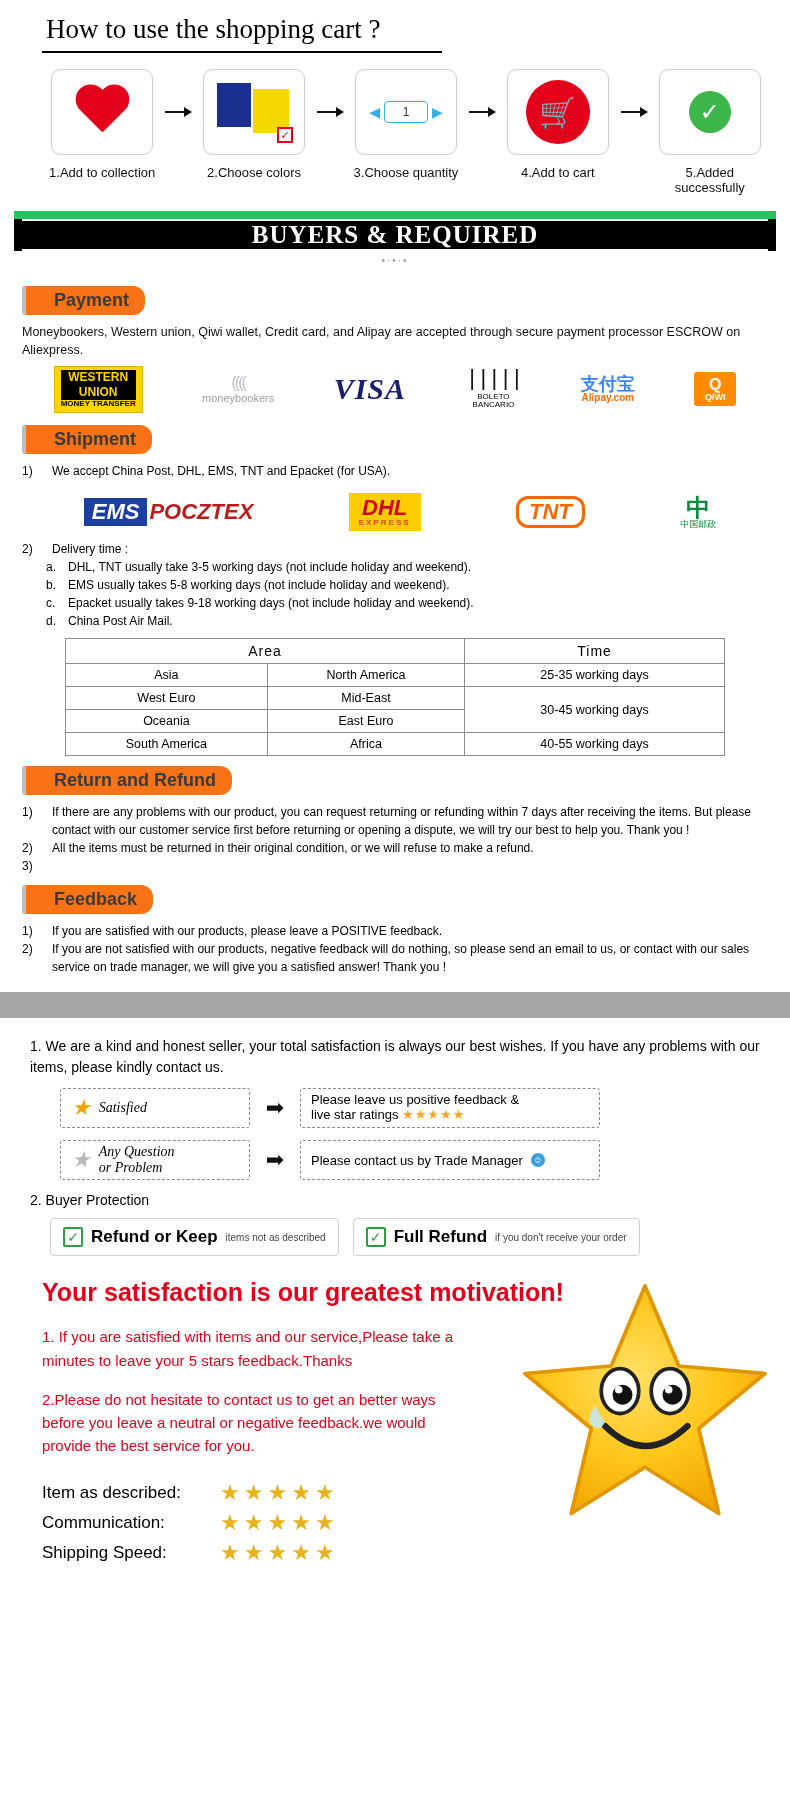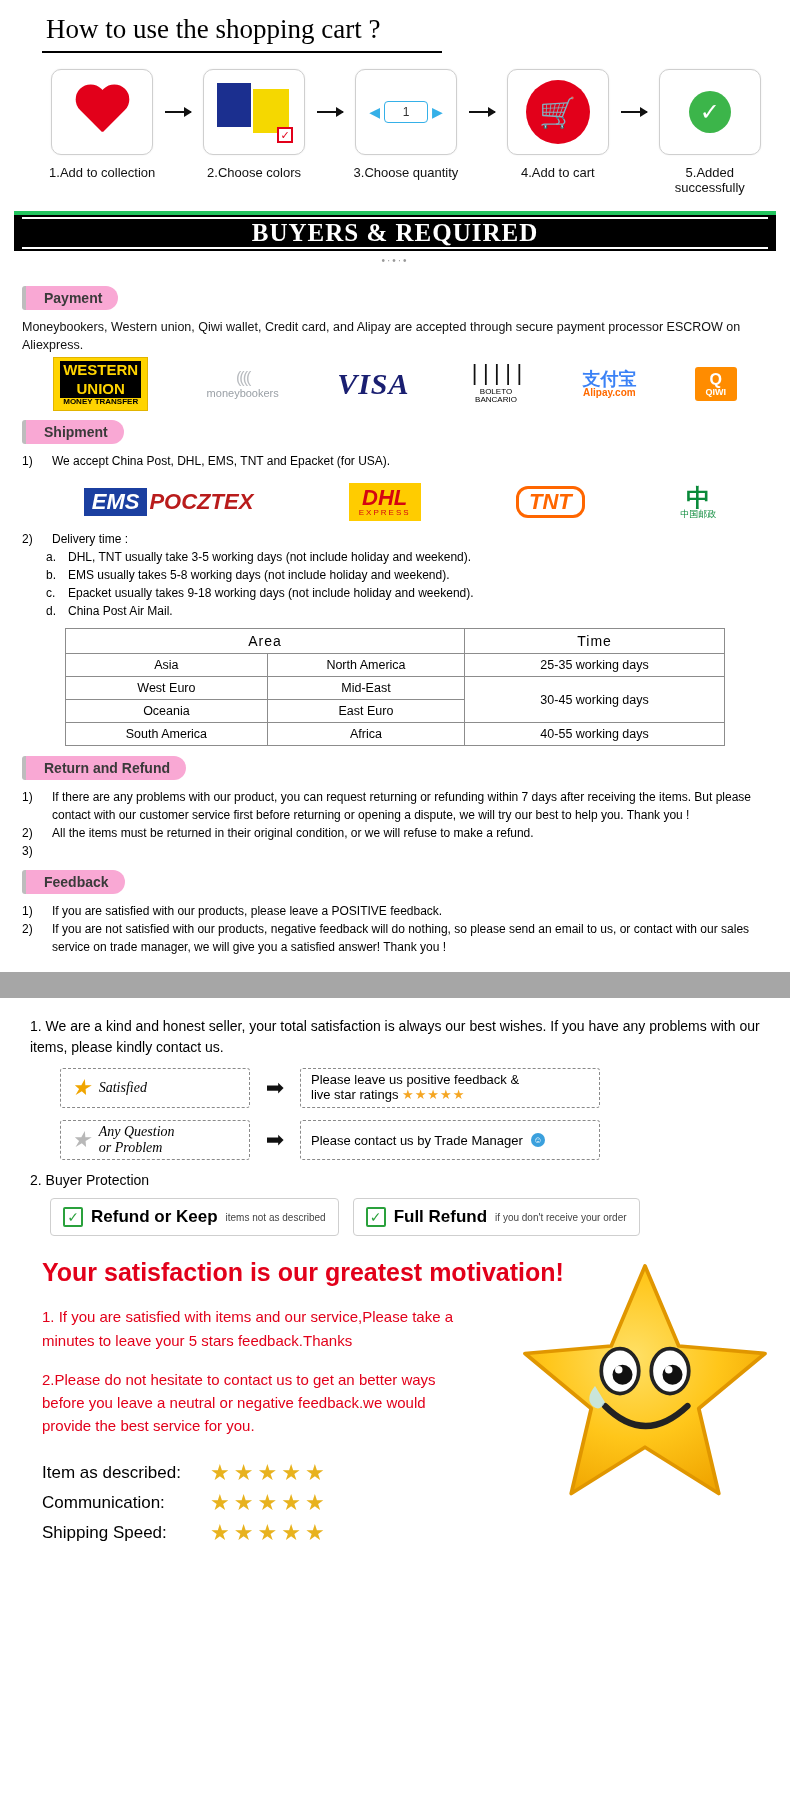--- a/index.html
+++ b/index.html
@@ -87,56 +87,56 @@
     width:42px; height:42px; border-radius:50%; background:#3cb54a;
     display:flex; align-items:center; justify-content:center; color:#fff; font-size:24px;
   }
 
   
   .banner {
     margin: 16px 14px 0 14px;
     background:#000; color:#fff;
     height: 40px;
     display:flex; align-items:center; justify-content:center;
-    border-top: 4px solid #22c55e;
+    border-top: 8px solid #22c55e;
   }
   .banner-inner {
     border-top:2px solid #fff; border-bottom:2px solid #fff;
     width: 98%; height: 32px;
     display:flex; align-items:center; justify-content:center;
     font-family: "Liberation Serif", serif;
     font-size: 25px; font-weight:bold; letter-spacing: 1px;
   }
   .divider-orn { text-align:center; color:#999; font-size:10px; margin:4px 0 10px 0; letter-spacing:2px;}
 
   
   .sect { padding: 0 16px; }
   .tab {
     display:inline-block;
-    background:#f9a8d4;
+    background:#f97316;
     color:#3a3a3a;
     font-weight:bold;
-    font-size:14px;
-    padding:4px 16px 4px 18px;
+    font-size:18px;
+    padding:4px 16px 4px 28px;
     border-radius: 3px 12px 12px 3px;
     margin: 10px 0 8px 6px;
     border-left: 4px solid #bdbdbd;
   }
   .p { font-size:12.5px; line-height:1.45; color:#111; margin:0 0 4px 6px; }
 
   
   .pay-row {
     display:flex; align-items:center; justify-content:space-around;
     margin: 10px 8px 6px 8px; height:40px;
   }
   .logo-wu {
     background:#ffd400; color:#000; font-size:8px; font-weight:bold;
     padding:3px 6px; text-align:center; line-height:1.1; border:1px solid #e2b400;
   }
-  .logo-wu b { display:block; font-size:15px; background:#000; color:#ffd400; padding:1px 3px;}
+  .logo-wu b { display:block; font-size:12px; background:#000; color:#ffd400; padding:1px 3px;}
   .logo-mb { color:#9aa0a6; font-size:11px; text-align:center; line-height:1.1; }
   .logo-mb .arcs { font-size:16px; letter-spacing:-2px; color:#b9bcc0; }
   .logo-visa {
     color:#1a1f71; font-family:"Liberation Serif", serif; font-style:italic;
     font-weight:bold; font-size:30px; letter-spacing:1px;
   }
   .logo-boleto { font-size:8px; text-align:center; line-height:1.1; }
   .logo-boleto .bars {
     font-family:"Liberation Mono", monospace; font-size:22px; letter-spacing:-2px; color:#111;
   }
@@ -225,21 +225,21 @@
   .pcard .big { font-size:17px; font-weight:bold; }
   .pcard .small { font-size:10px; color:#444; }
 
   
   .satis { padding: 22px 30px 0 42px; position:relative; }
   .satis h2 {
     color:#e2001a; font-size:25px; margin:0 0 18px 0; font-weight:bold;
   }
   .satis p { color:#e2001a; font-size:15px; line-height:1.55; margin:0 0 16px 0; max-width:430px; }
   .ratings { margin-top:22px; }
-  .rrow { display:flex; align-items:center; margin-bottom:4px; }
+  .rrow { display:flex; align-items:center; gap:10px; margin-bottom:4px; }
   .rlabel { width:168px; font-size:17px; }
   .rstars { color:#e8b21e; font-size:22px; letter-spacing:4px; }
 
   
   .mascot { position:absolute; right:20px; top:20px; width:250px; height:250px; }
 
   
   .thanks-wrap { margin: 14px 14px 14px 14px; position:relative; }
   .thanks {
     background:#e2001a; color:#fff; text-align:center;

